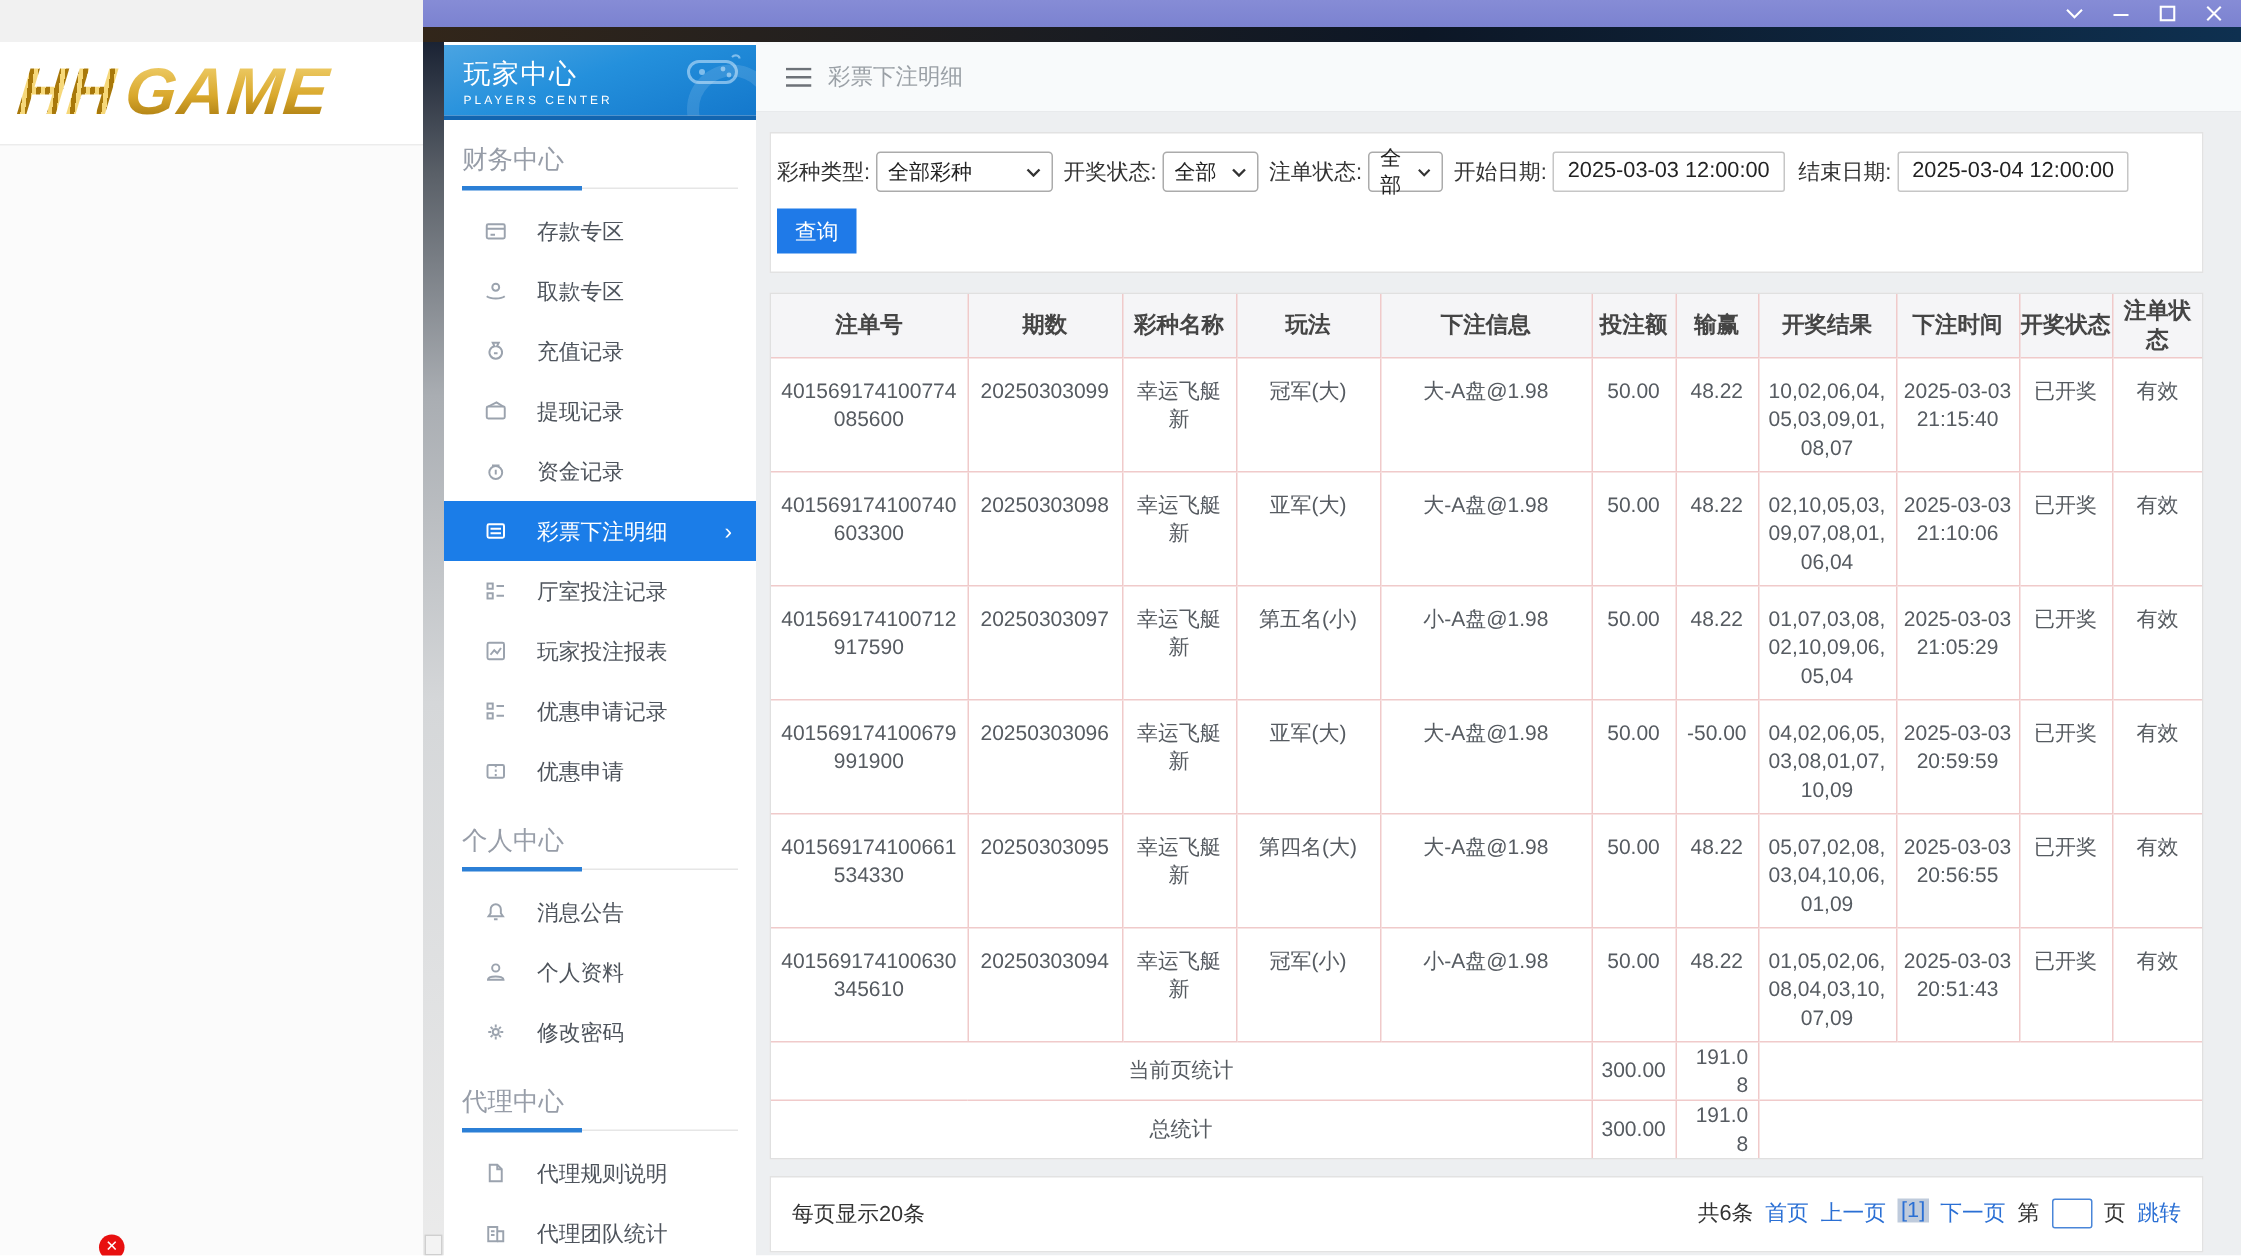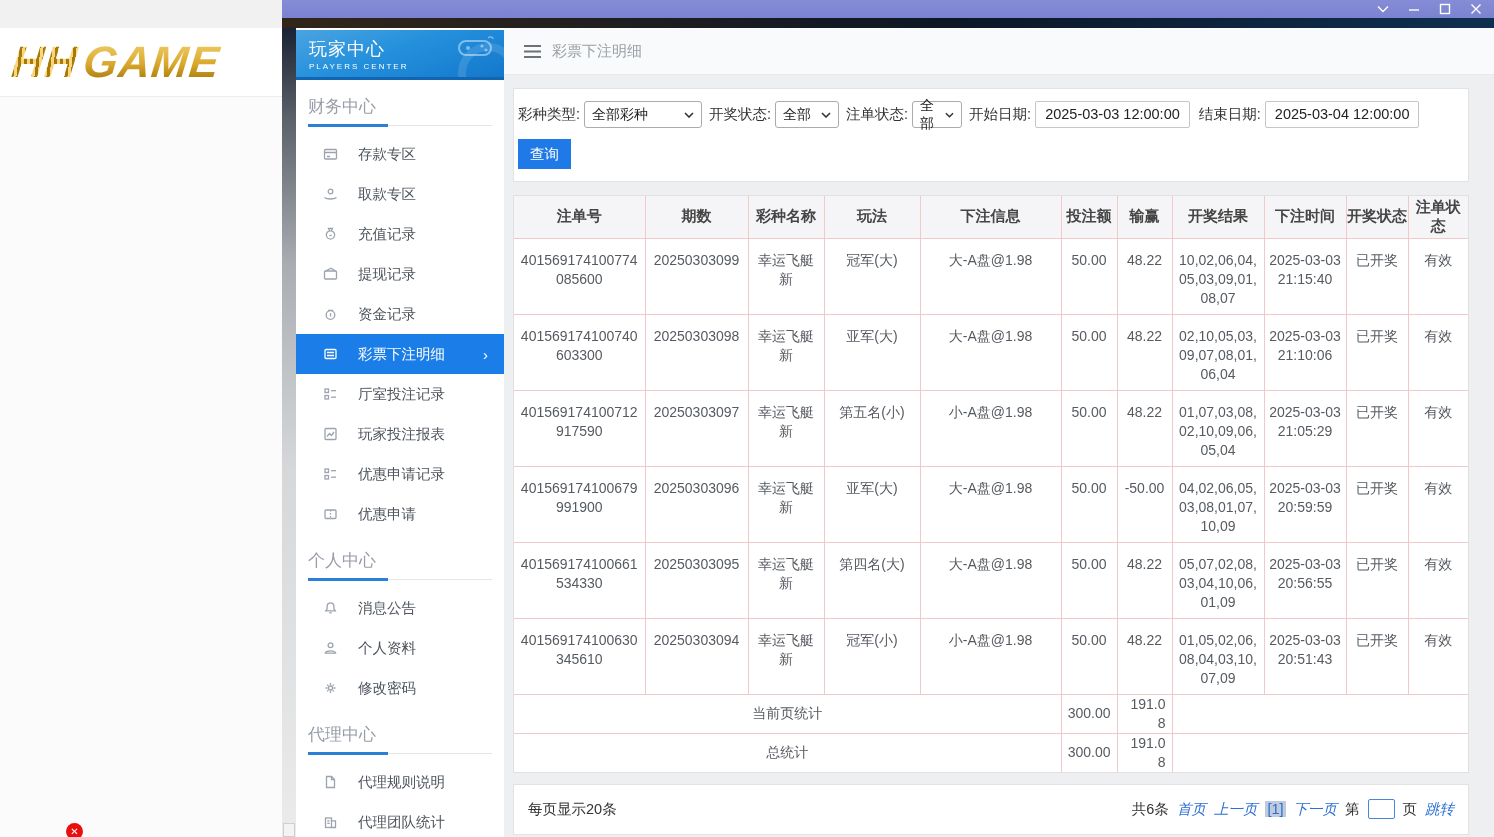--- a/index.html
+++ b/index.html
@@ -74,22 +74,22 @@
   th:not(:first-child), td:not(:first-child) { border-left:1px solid #f0caca; }
   td { font-size:14px; color:#565b61; text-align:center; vertical-align:top;
     padding:12px 3px 0; line-height:19px; word-break:break-all; }
   tbody tr.data-row { height:76px;margin-top:24px; }
   tbody tr:not(:last-child) td { border-bottom:1px solid #f0caca; }
   tr.summary td { height:38px; vertical-align:middle; padding:0 6px; }
   tr.summary td.num { text-align:right; }
 
   .pagination-card { width:956px; height:51px; background:#fff; border:1px solid #e2e2e2; margin-top:11px;
     display:flex; align-items:center; justify-content:space-between; padding:0 14px; font-size:14.5px; color:#333; }
-  .pager { display:flex; align-items:center; gap:8px; }
-  .pager a { color:#2a6fd4; text-decoration:none; cursor:pointer;font-style:italic; }
+  .pager { display:flex; align-items:flex-start; gap:8px; }
+  .pager a { color:#2a6fd4; text-decoration:none; cursor:pointer; }
   .pg-current { background:#bfcbdc; color:#2a6fd4; padding:0 2px; }
   .jump-input { width:27px; height:20px; border:1px solid #4a86d8; border-radius:2px; }
   svg.ic { display:block; }
 </style>
 </head>
 <body>
 
 <div class="screen">
 
   <div class="left-panel">

